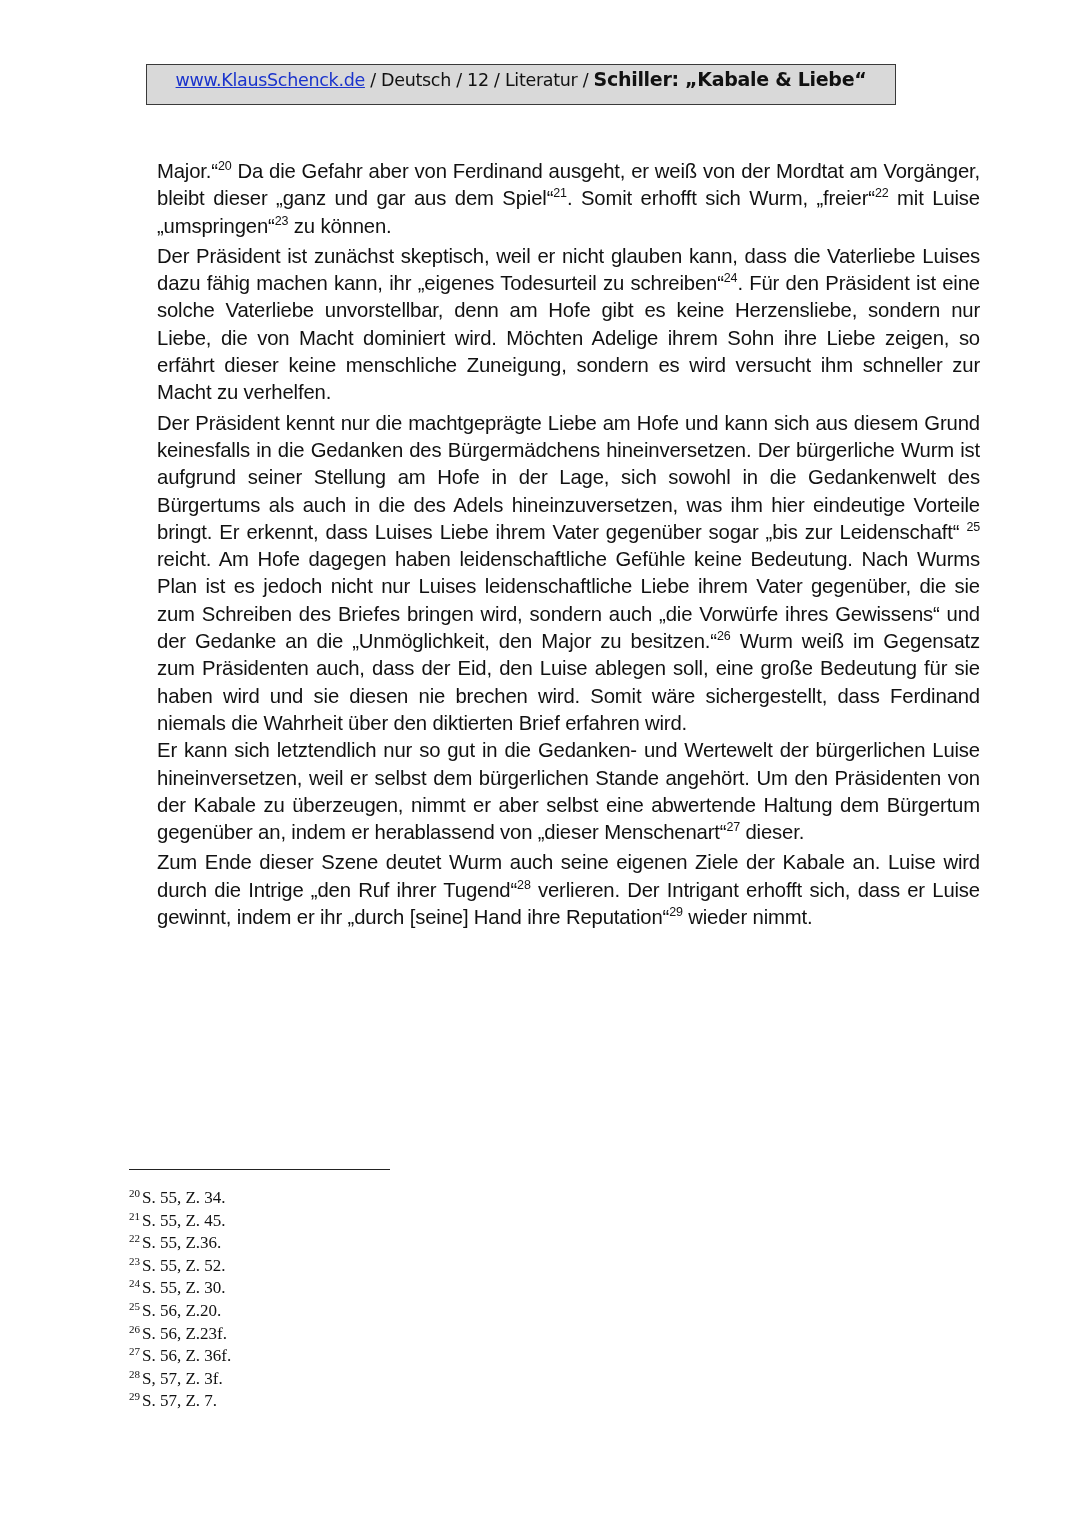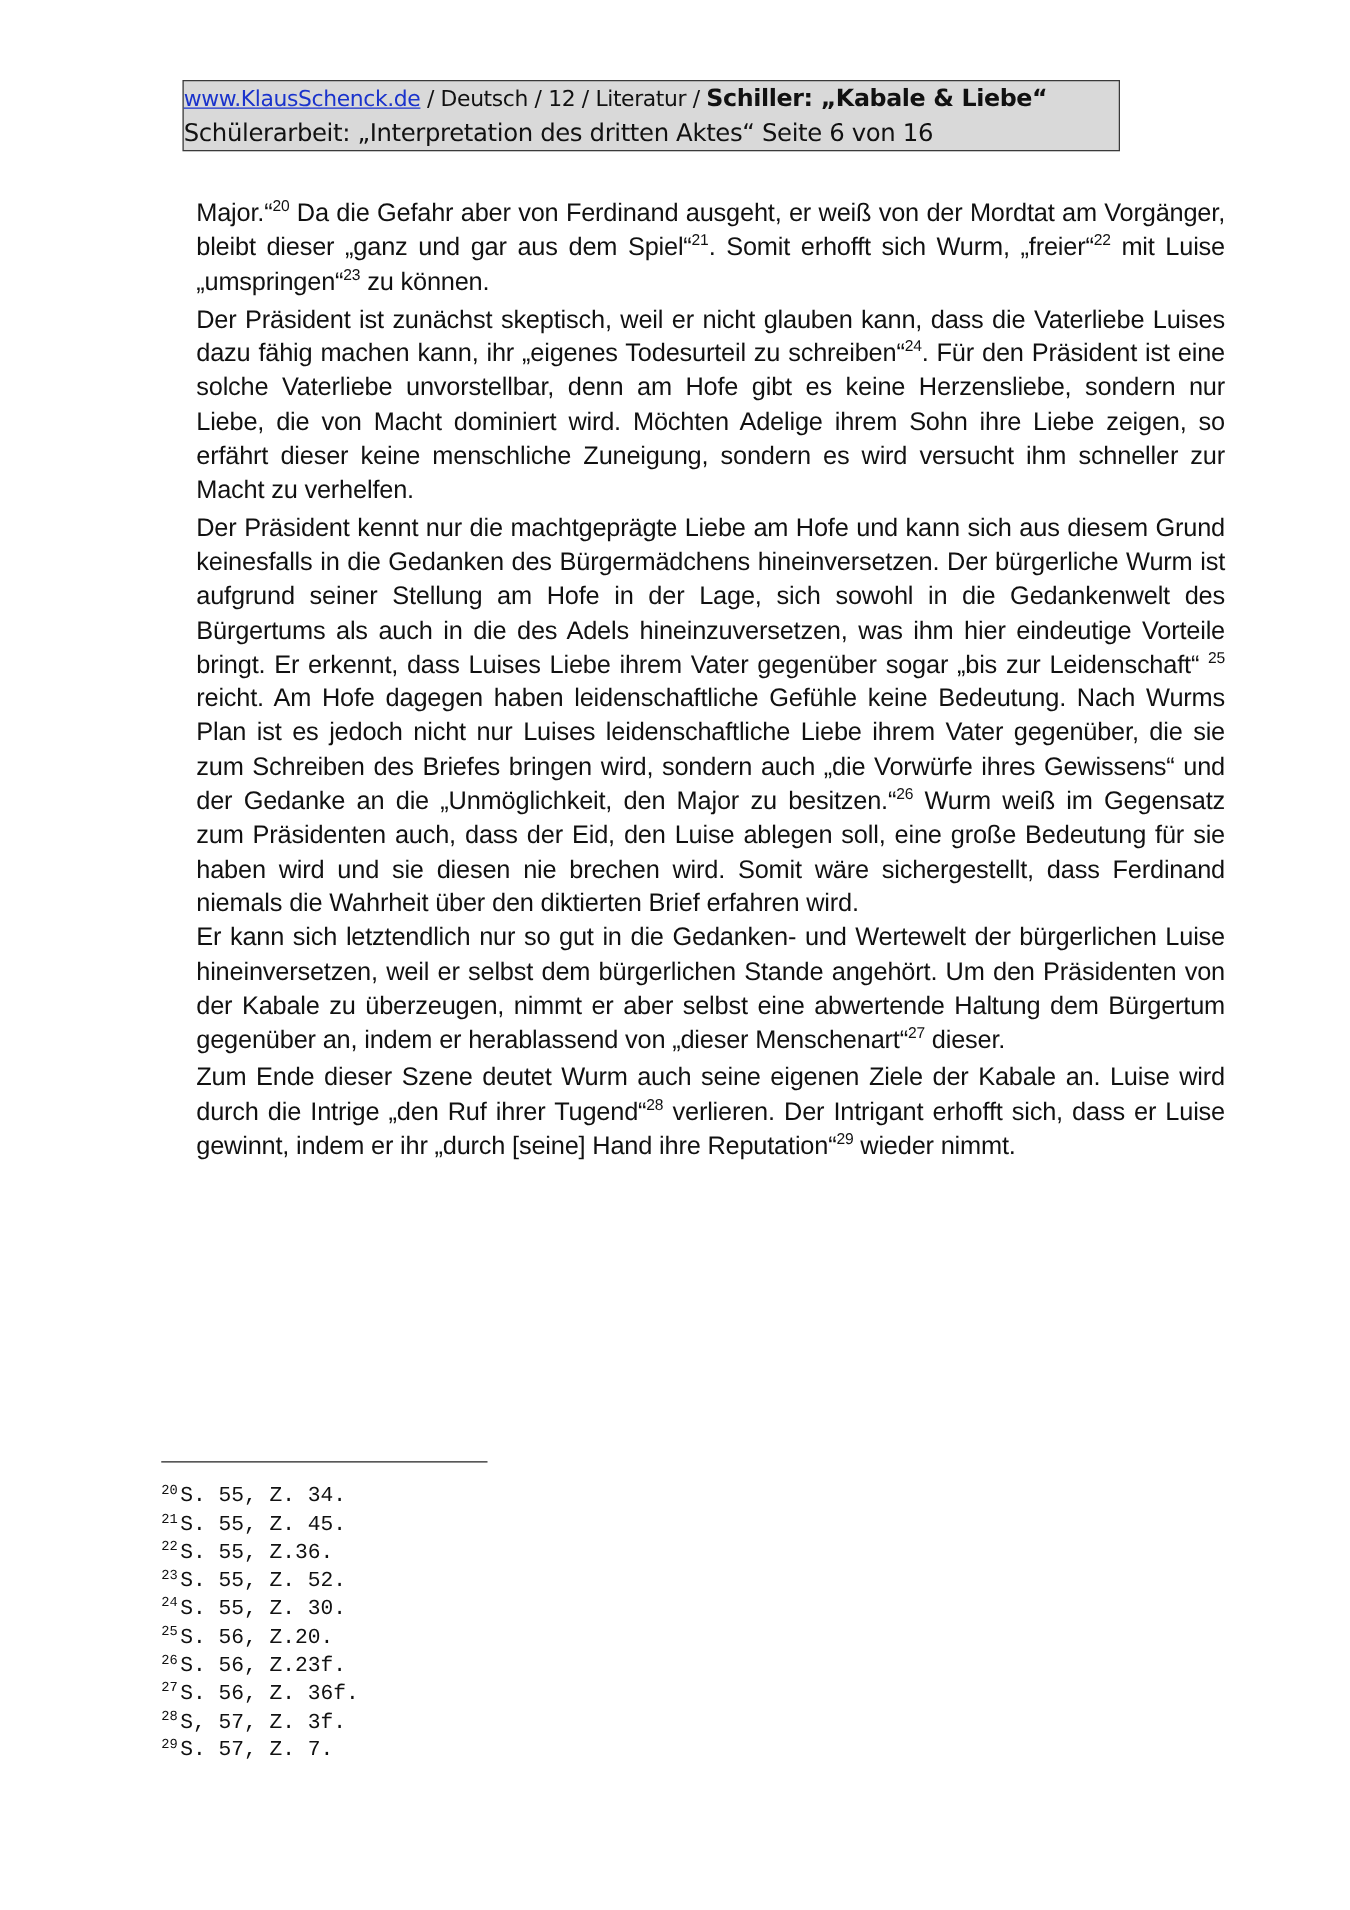--- a/index.html
+++ b/index.html
@@ -1,49 +1,48 @@
 <!DOCTYPE html>
 <html><head>
 <meta charset="utf-8">
 <style>
   html, body { margin: 0; padding: 0; background: #ffffff; }
   body { width: 1080px; height: 1528px; position: relative; overflow: hidden; }
   .header-box {
-    position: absolute; left: 146px; top: 64px; width: 750px; height: 57px;
+    position: absolute; left: 146px; top: 64px; width: 750px; height: 41px;
     background: #d9d9d9; border: 1.5px solid #3a3a3a; box-sizing: border-box;
-    font-family: "DejaVu Sans", sans-serif; color: #111;
+    text-align: center; font-family: "DejaVu Sans", sans-serif; color: #111;
   }
   .header-line1 { font-size: 17.5px; line-height: 25px; margin-top: 2px; letter-spacing: -0.3px; }
   .header-line2 { font-size: 19.5px; line-height: 27px; letter-spacing: -0.3px; }
   .header-link { color: #1a33cc; text-decoration: underline; }
   .header-bold { font-weight: bold; font-size: 19px; }
   .body-text {
     position: absolute; left: 129px; top: 158px; width: 823px;
     font-family: "Liberation Sans", sans-serif; font-size: 20.3px; line-height: 27.3px;
     color: #111; text-align: justify; letter-spacing: -0.15px; margin-left: 28px;
   }
   .body-text p { margin: 0 0 3px 0; }
   .body-text p.nogap { margin-bottom: 0; }
   sup { font-size: 12.5px; line-height: 0; vertical-align: 8px; }
   .fn-rule { position: absolute; left: 129px; top: 1169px; width: 261px; height: 0; border-top: 1.3px solid #222; }
   .footnotes {
     position: absolute; left: 129px; top: 1187px;
-    font-family: Liberation Mono, monospace; font-size: 17px; color: #111;
+    font-family: Liberation Serif, serif; font-size: 17px; color: #111;
   }
   .fn { line-height: 22.6px; white-space: nowrap; }
   .fn sup { font-size: 11px; vertical-align: 6px; margin-right: 2px; }
 </style>
 </head>
 <body>
 
 <div class="header-box">
   <div class="header-line1">
     <a class="header-link">www.KlausSchenck.de</a><span> / Deutsch / 12 / Literatur / </span><span class="header-bold">Schiller: „Kabale &amp; Liebe“</span>
   </div>
-  <div class="header-line2">Schülerarbeit: „Interpretation des dritten Aktes“ Seite 6 von 16</div>
 </div>
 
 <div class="body-text">
   <p><span>Major.“</span><sup>20</sup><span> Da die Gefahr aber von Ferdinand ausgeht, er weiß von der Mordtat am Vorgänger, bleibt dieser „ganz und gar aus dem Spiel“</span><sup>21</sup><span>. Somit erhofft sich Wurm, „freier“</span><sup>22</sup><span> mit Luise „umspringen“</span><sup>23</sup><span> zu können.</span></p>
   <p><span>Der Präsident ist zunächst skeptisch, weil er nicht glauben kann, dass die Vaterliebe Luises dazu fähig machen kann, ihr „eigenes Todesurteil zu schreiben“</span><sup>24</sup><span>. Für den Präsident ist eine solche Vaterliebe unvorstellbar, denn am Hofe gibt es keine Herzensliebe, sondern nur Liebe, die von Macht dominiert wird. Möchten Adelige ihrem Sohn ihre Liebe zeigen, so erfährt dieser keine menschliche Zuneigung, sondern es wird versucht ihm schneller zur Macht zu verhelfen.</span></p>
   <p class="nogap"><span>Der Präsident kennt nur die machtgeprägte Liebe am Hofe und kann sich aus diesem Grund keinesfalls in die Gedanken des Bürgermädchens hineinversetzen. Der bürgerliche Wurm ist aufgrund seiner Stellung am Hofe in der Lage, sich sowohl in die Gedankenwelt des Bürgertums als auch in die des Adels hineinzuversetzen, was ihm hier eindeutige Vorteile bringt. Er erkennt, dass Luises Liebe ihrem Vater gegenüber sogar „bis zur Leidenschaft“ </span><sup>25</sup><span> reicht. Am Hofe dagegen haben leidenschaftliche Gefühle keine Bedeutung. Nach Wurms Plan ist es jedoch nicht nur Luises leidenschaftliche Liebe ihrem Vater gegenüber, die sie zum Schreiben des Briefes bringen wird, sondern auch „die Vorwürfe ihres Gewissens“ und der Gedanke an die „Unmöglichkeit, den Major zu besitzen.“</span><sup>26</sup><span> Wurm weiß im Gegensatz zum Präsidenten auch, dass der Eid, den Luise ablegen soll, eine große Bedeutung für sie haben wird und sie diesen nie brechen wird. Somit wäre sichergestellt, dass Ferdinand niemals die Wahrheit über den diktierten Brief erfahren wird.</span></p>
   <p><span>Er kann sich letztendlich nur so gut in die Gedanken- und Wertewelt der bürgerlichen Luise hineinversetzen, weil er selbst dem bürgerlichen Stande angehört. Um den Präsidenten von der Kabale zu überzeugen, nimmt er aber selbst eine abwertende Haltung dem Bürgertum gegenüber an, indem er herablassend von „dieser Menschenart“</span><sup>27</sup><span> dieser.</span></p>
   <p><span>Zum Ende dieser Szene deutet Wurm auch seine eigenen Ziele der Kabale an. Luise wird durch die Intrige „den Ruf ihrer Tugend“</span><sup>28</sup><span> verlieren. Der Intrigant erhofft sich, dass er Luise gewinnt, indem er ihr „durch [seine] Hand ihre Reputation“</span><sup>29</sup><span> wieder nimmt.</span></p>
 </div>
 

